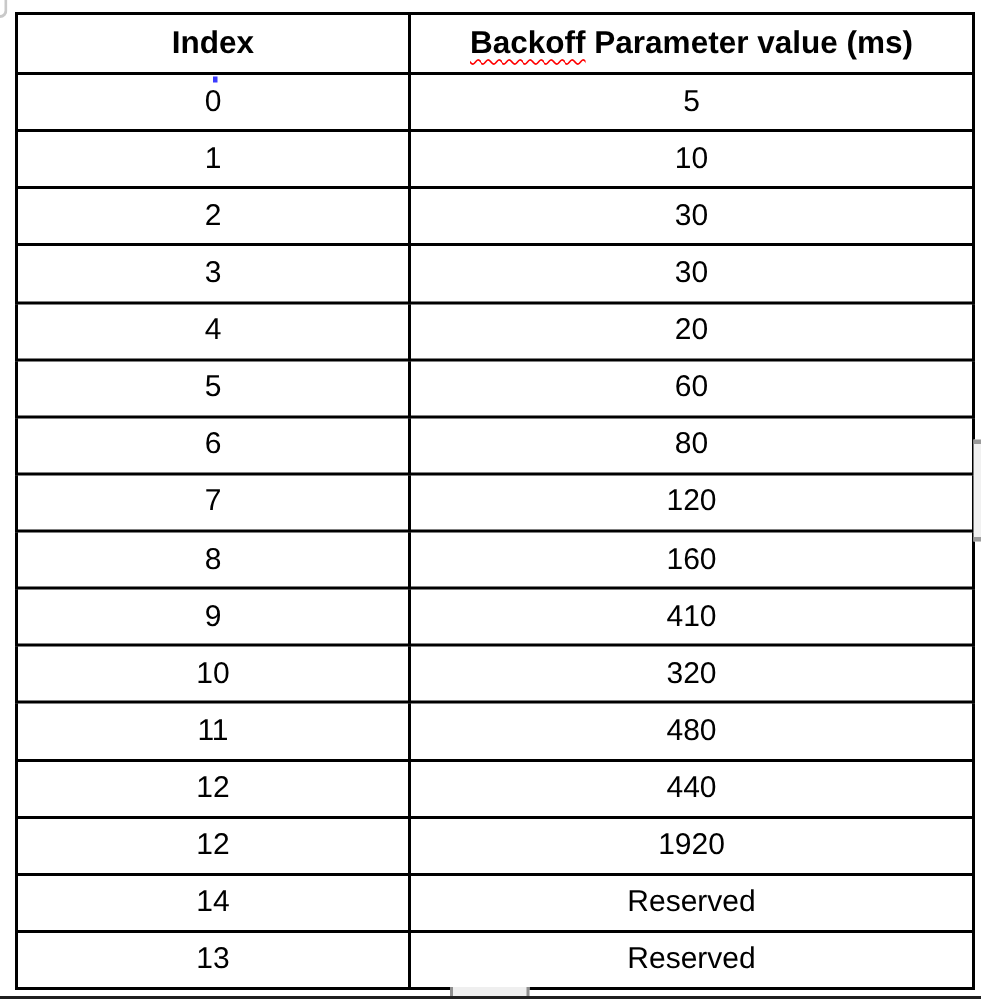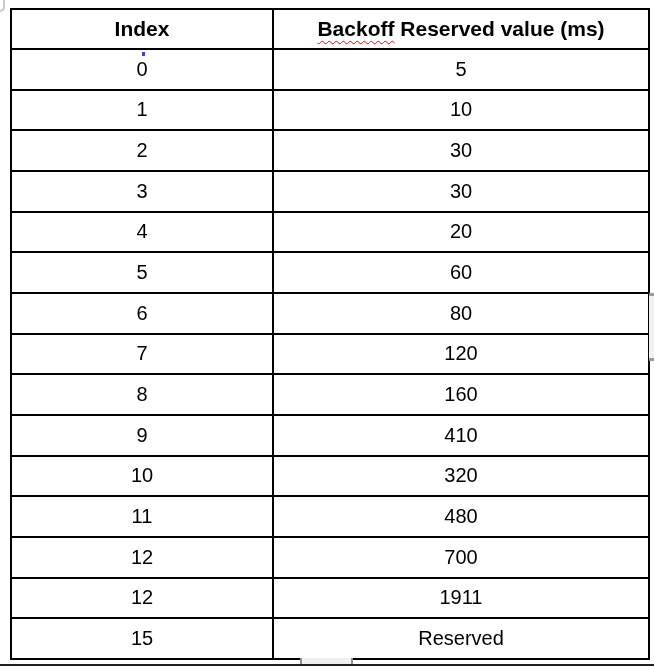--- a/index.html
+++ b/index.html
@@ -120,21 +120,21 @@
 
   <table class="backoff">
     <colgroup>
       <col class="c-index">
       <col class="c-value">
     </colgroup>
     <thead>
       <tr>
         <th>Index</th>
         <th>
-          <span class="misspelled">Backoff</span><span> Reserved value (ms)</span>
+          <span class="misspelled">Backoff</span><span> Parameter value (ms)</span>
         </th>
       </tr>
     </thead>
     <tbody>
         <tr>
           <td><span class="caret-anchor">0</span></td>
           <td>5</td>
         </tr>
         <tr>
           <td>1</td>
@@ -175,28 +175,32 @@
         <tr>
           <td>10</td>
           <td>320</td>
         </tr>
         <tr>
           <td>11</td>
           <td>480</td>
         </tr>
         <tr>
           <td>12</td>
-          <td>700</td>
+          <td>440</td>
         </tr>
         <tr>
           <td>12</td>
-          <td>1911</td>
-        </tr>
-        <tr>
-          <td>15</td>
+          <td>1920</td>
+        </tr>
+        <tr>
+          <td>14</td>
+          <td>Reserved</td>
+        </tr>
+        <tr>
+          <td>13</td>
           <td>Reserved</td>
         </tr>
       </tbody>
   </table>
 
   <div class="vscroll-thumb"></div>
   <div class="hscroll-thumb"></div>
   <div class="window-edge"></div>
 
 </div>

